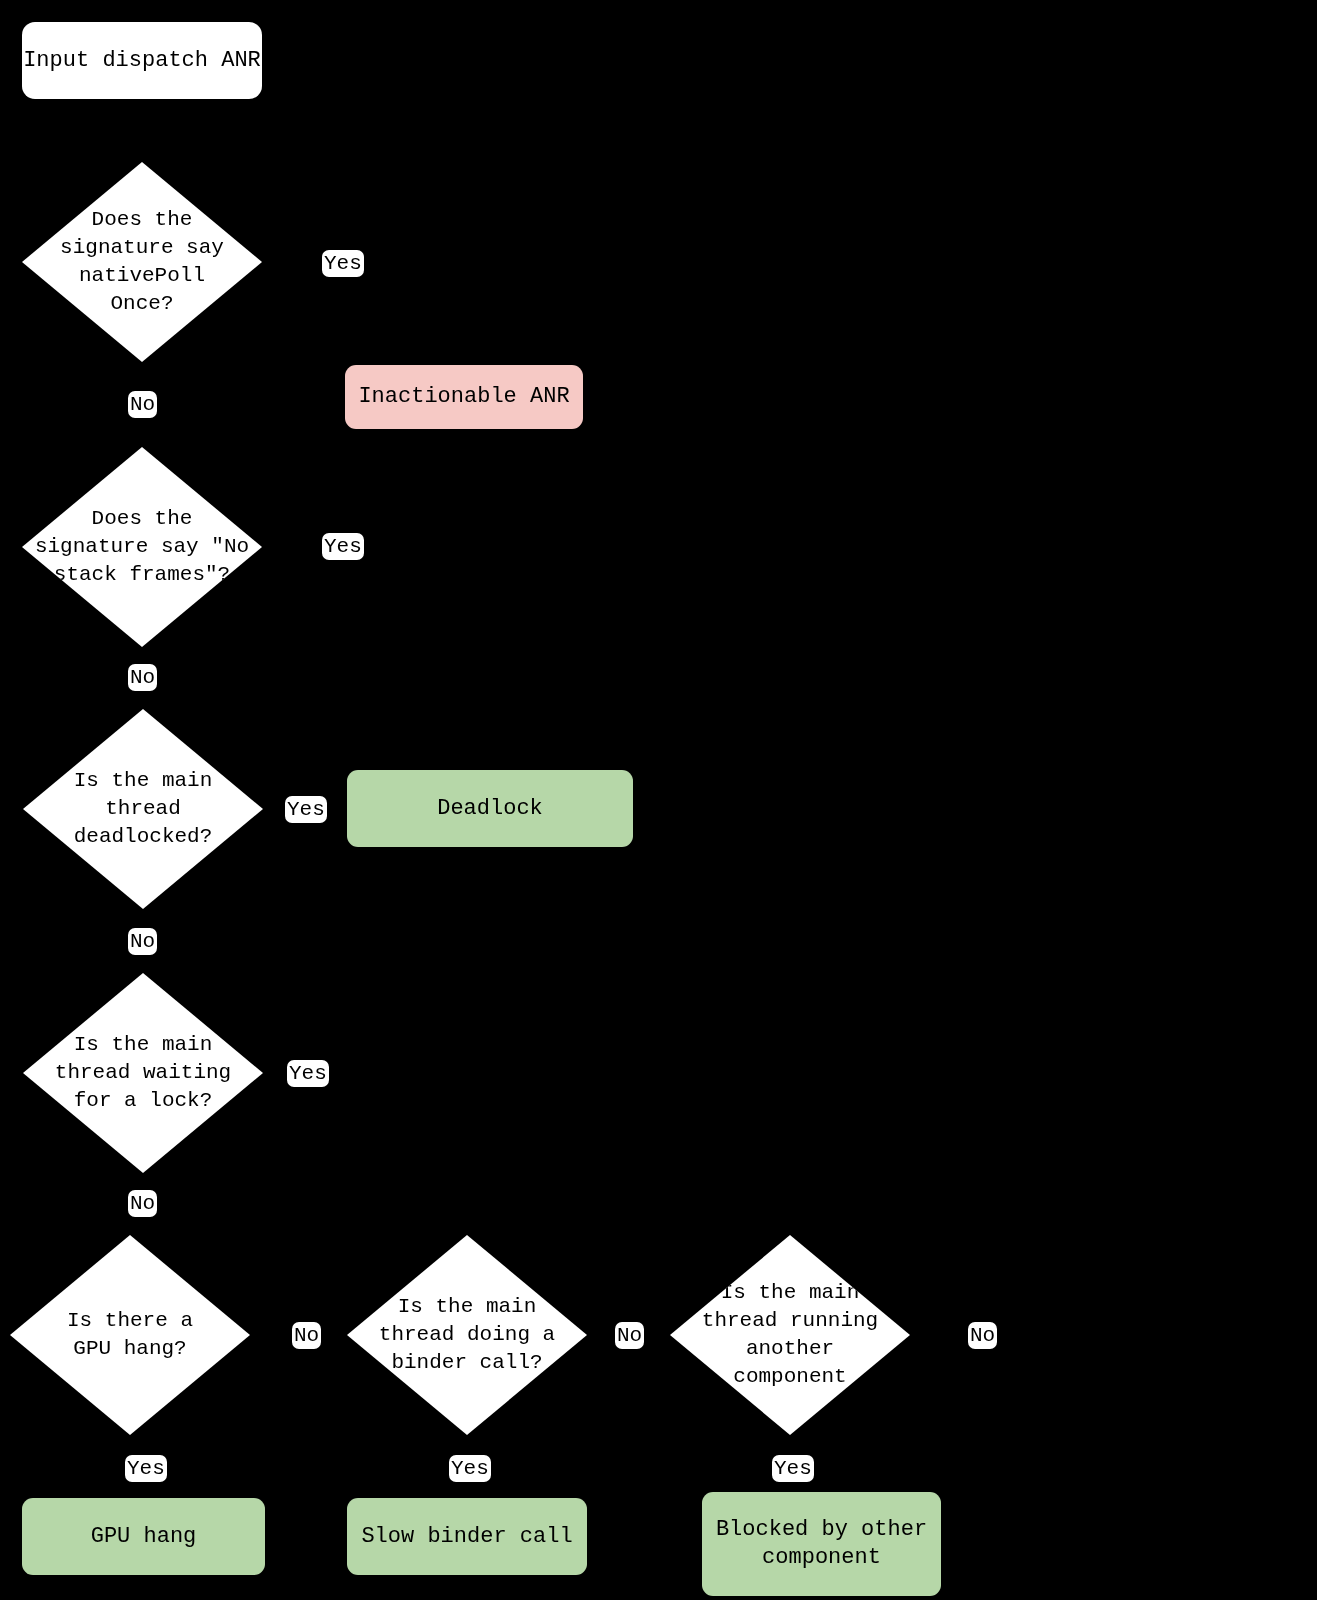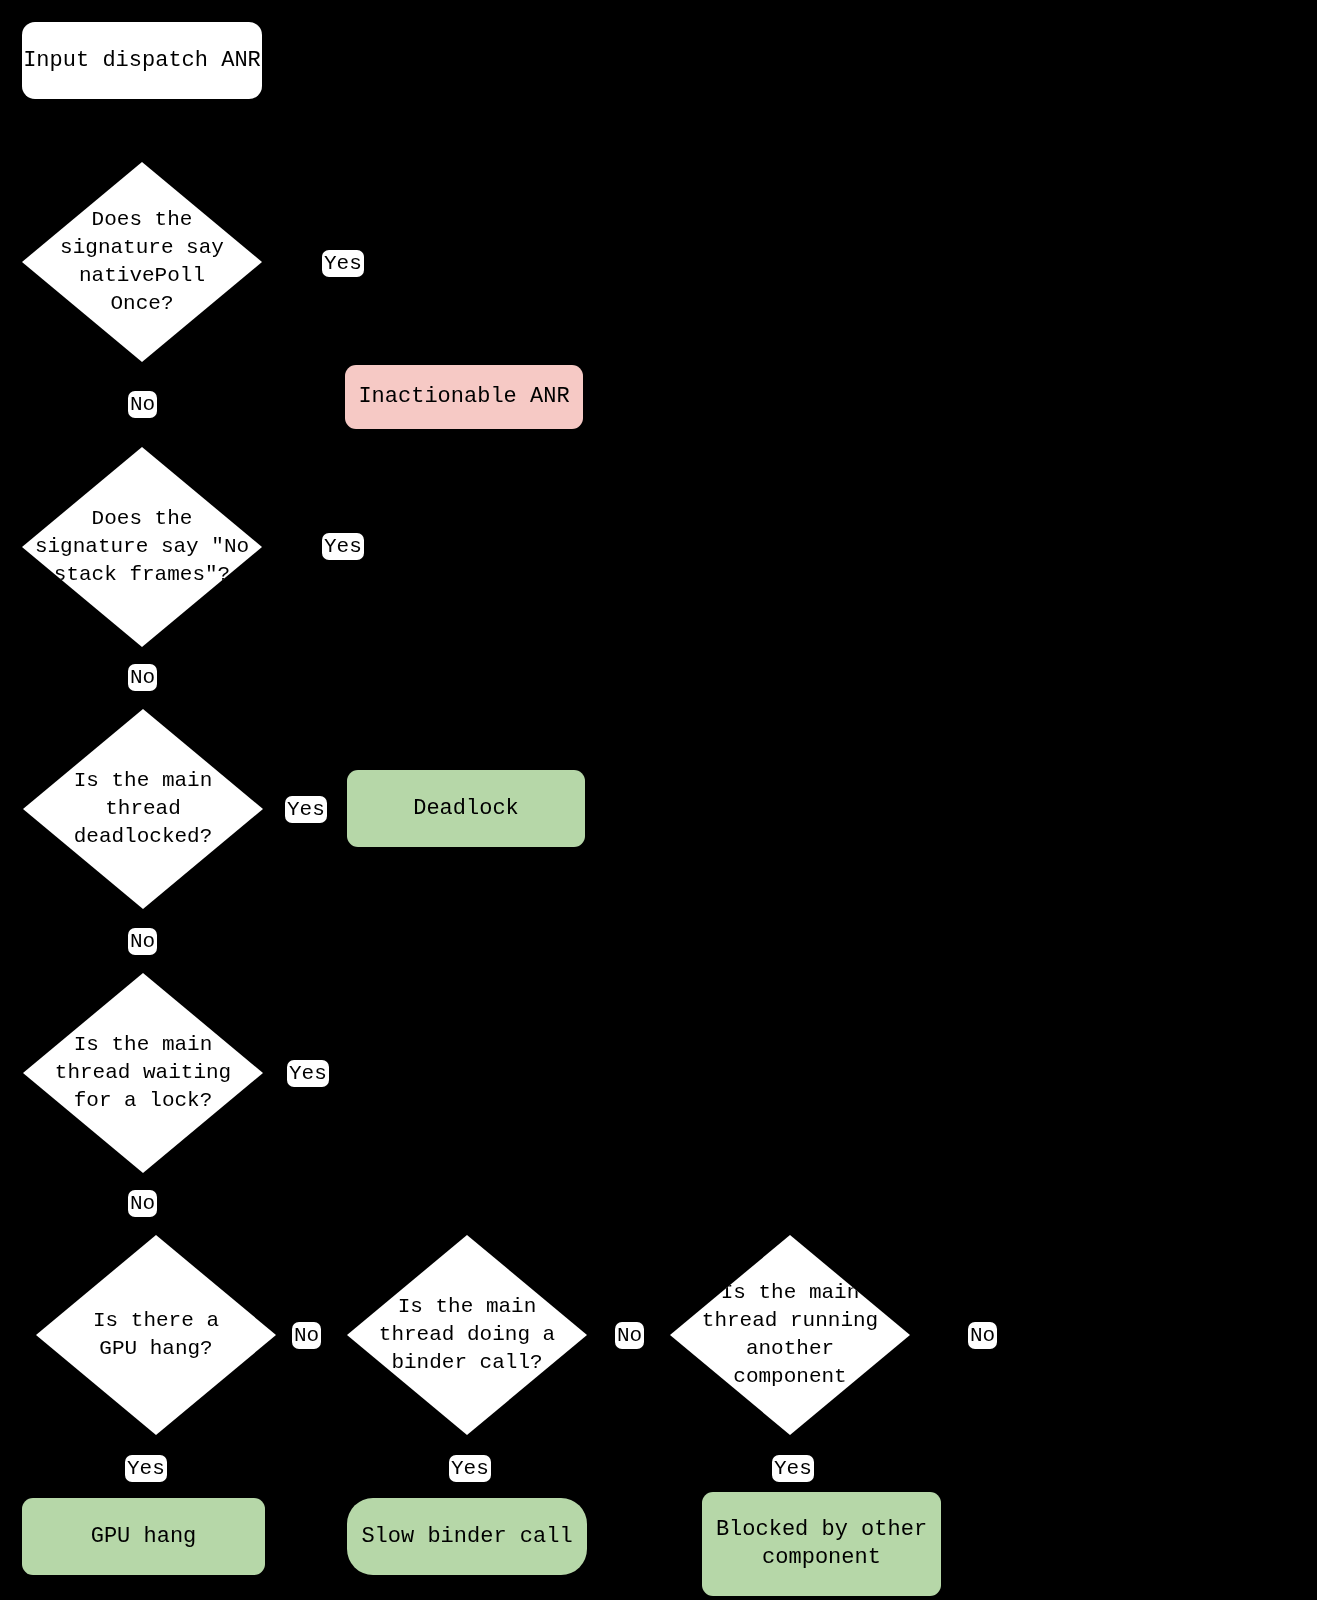--- a/index.html
+++ b/index.html
@@ -58,41 +58,41 @@
 stack frames"?</div>
 
   <div class="diamond" style="left:23px;top:709px;">Is the main
 thread
 deadlocked?</div>
 
   <div class="diamond" style="left:23px;top:973px;">Is the main
 thread waiting
 for a lock?</div>
 
-  <div class="diamond" style="left:36px;top:1235px;">Is there a
+  <div class="diamond" style="left:10px;top:1235px;">Is there a
 GPU hang?</div>
 
   <div class="diamond" style="left:347px;top:1235px;">Is the main
 thread doing a
 binder call?</div>
 
   <div class="diamond" style="left:670px;top:1235px;">Is the main
 thread running
 another
 component</div>
 
   <div class="box danger" style="left:345px;top:365px;width:238px;height:64px;">Inactionable ANR</div>
 
-  <div class="box success" style="left:347px;top:770px;width:238px;height:77px;">Deadlock</div>
+  <div class="box success" style="left:347px;top:770px;width:286px;height:77px;">Deadlock</div>
 
 
 
   <div class="box success" style="left:22px;top:1498px;width:243px;height:77px;">GPU hang</div>
 
-  <div class="box success" style="left:347px;top:1498px;width:240px;height:77px;border-radius:26px;">Slow binder call</div>
+  <div class="box success" style="left:347px;top:1498px;width:240px;height:77px;">Slow binder call</div>
 
   <div class="box success" style="left:702px;top:1492px;width:239px;height:104px;">Blocked by other
 component</div>
 
   <span class="chip" style="left:322px;top:250px;">Yes</span>
   <span class="chip" style="left:322px;top:533px;">Yes</span>
   <span class="chip" style="left:285px;top:796px;">Yes</span>
   <span class="chip" style="left:287px;top:1060px;">Yes</span>
   <span class="chip" style="left:125px;top:1455px;">Yes</span>
   <span class="chip" style="left:449px;top:1455px;">Yes</span>

